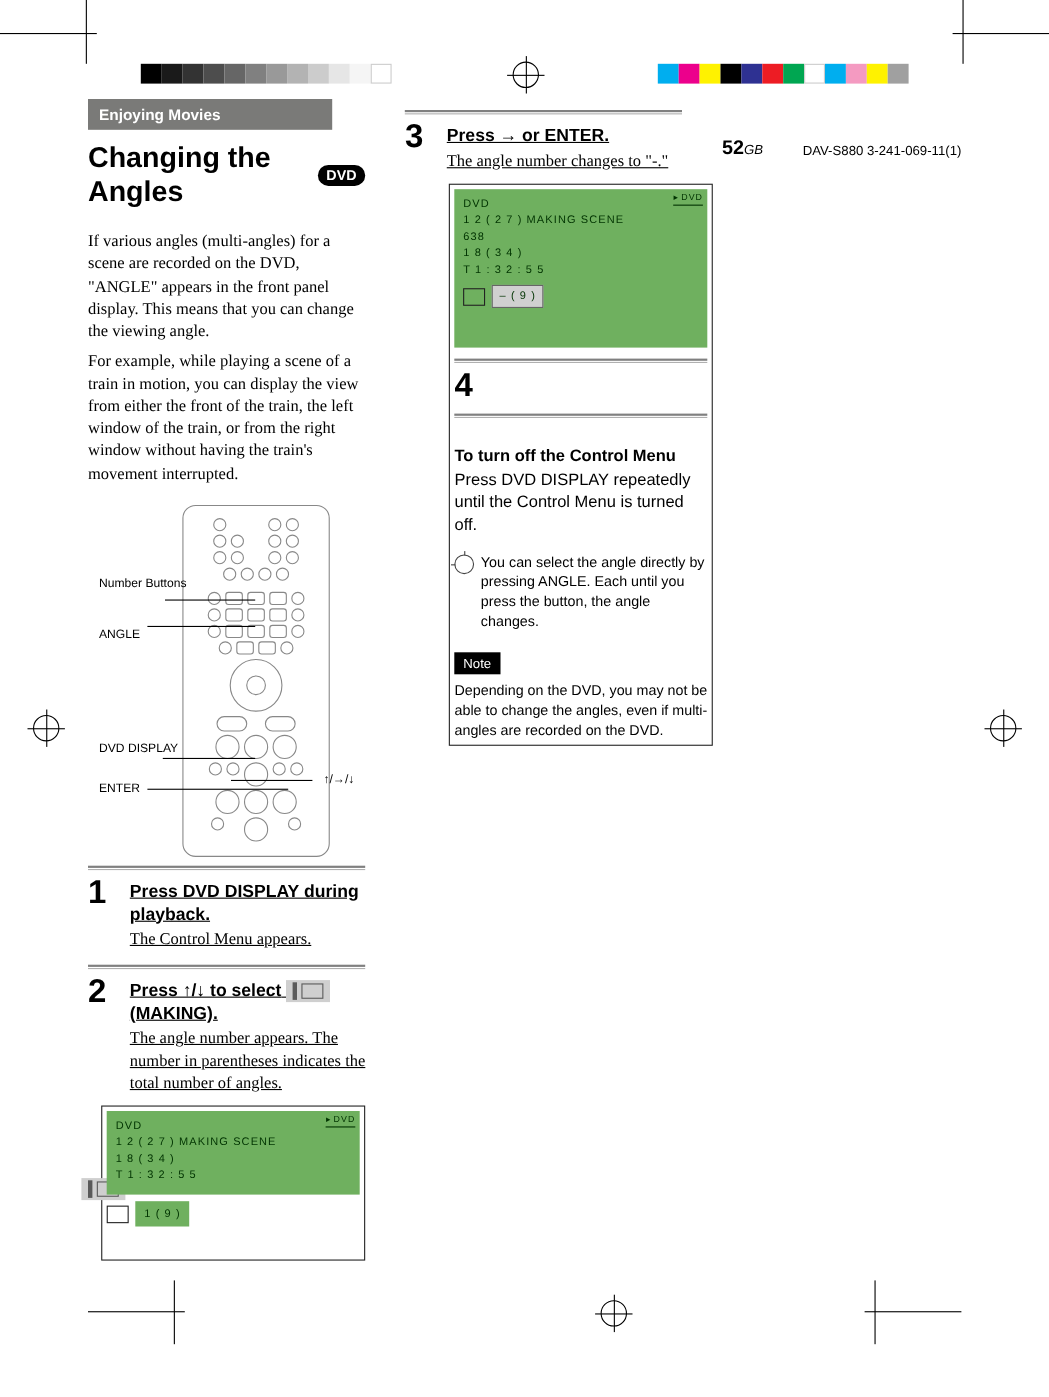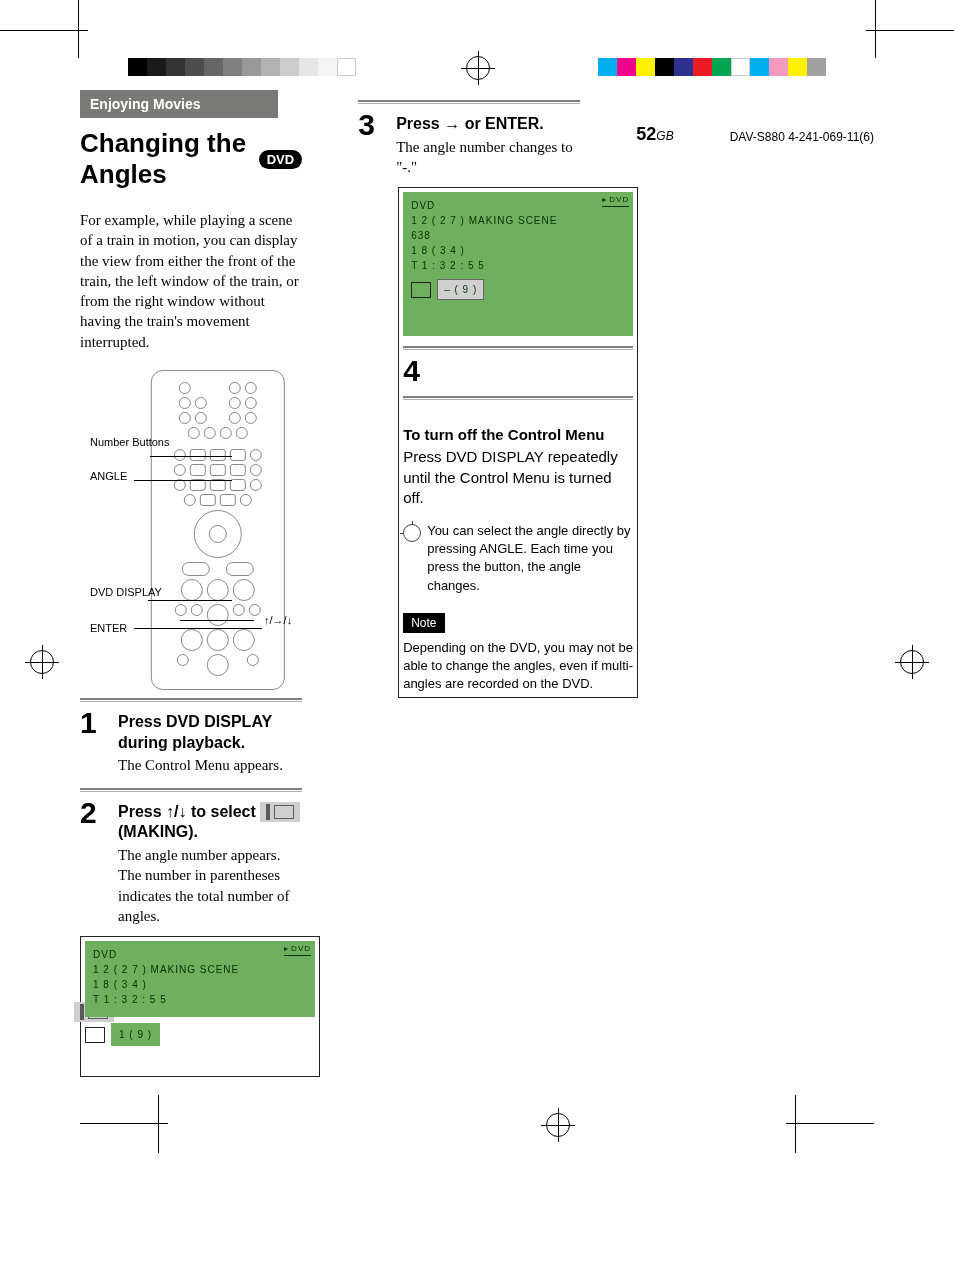--- a/index.html
+++ b/index.html
@@ -28,21 +28,21 @@
     content:""; position:absolute; background:#000;
   }
   .reg-mark::before { left:-6px; right:-6px; top:50%; height:1px; }
   .reg-mark::after  { top:-6px; bottom:-6px; left:50%; width:1px; }
 
   .page {
     padding: 0 80px 30px 80px;
   }
   .columns {
     display:flex;
-    gap: 56px;
+    gap: 36px;
   }
   .col { flex:1; min-width:0; }
 
   .section-tab {
     background:#7a7a78;
     color:#fff;
     font-family: Arial, sans-serif;
     font-weight:bold;
     font-size:14px;
     padding:6px 10px;
@@ -76,21 +76,21 @@
   }
   .step { display:flex; gap:12px; margin-bottom:8px; }
   .step-num {
     font-family: Arial, sans-serif;
     font-weight:900;
     font-size:30px;
     line-height:1;
     width:26px;
     flex-shrink:0;
   }
-  .step-body { flex:1; }
+  .step-body { flex:1;text-decoration:underline; }
   .step-head {
     font-family: Arial, sans-serif;
     font-weight:bold;
     font-size:16px;
     margin:4px 0 2px 0;
     line-height:1.3;
   }
   .step-text {
     font-size:15px;
     line-height:1.35;
@@ -288,20 +288,21 @@
   <div class="columns">
 
     <div class="col">
       <div class="section-tab">Enjoying Movies</div>
 
       <h1 class="title">
         <span>Changing the Angles</span>
         <span class="dvd-badge">DVD</span>
       </h1>
 
+      <p class="body">If various angles (multi-angles) for a scene are recorded on the DVD, "ANGLE" appears in the front panel display. This means that you can change the viewing angle.</p>
       <p class="body">For example, while playing a scene of a train in motion, you can display the view from either the front of the train, the left window of the train, or from the right window without having the train's movement interrupted.</p>
 
       <div class="remote-fig" style="position:relative; height:310px;">
         <div style="position:absolute; left:50%; transform:translateX(-30%);">
           <div class="remote">
             <div class="row">
                 <span class="dot"></span>
                 <span style="width:30px"></span>
                 <span class="dot"></span>
                 <span class="dot"></span>
@@ -382,21 +383,21 @@
                 <span style="width:10px"></span>
                 <span class="big"></span>
                 <span style="width:10px"></span>
                 <span class="dot"></span>
               </div>
           </div>
         </div>
 
         <span class="remote-label" style="left:10px; top:66px;">Number Buttons</span>
         <span class="remote-line" style="left:70px; top:86px; width:82px;"></span>
-        <span class="remote-label" style="left:10px; top:100px;">ANGLE</span>
+        <span class="remote-label" style="left:10px; top:112px;">ANGLE</span>
         <span class="remote-line" style="left:54px; top:110px; width:98px;"></span>
         <span class="remote-label" style="left:10px; top:216px;">DVD DISPLAY</span>
         <span class="remote-line" style="left:68px; top:230px; width:84px;"></span>
         <span class="remote-label" style="left:10px; top:252px;">ENTER</span>
         <span class="remote-line" style="left:54px; top:258px; width:128px;"></span>
         <span class="remote-label" style="right:10px; top:244px;">↑/→/↓</span>
         <span class="remote-line" style="right:48px; top:250px; width:74px;"></span>
       </div>
 
       <div class="step-sep"></div>
@@ -478,34 +479,34 @@
       <div class="step">
         <div class="step-num">4</div>
       </div>
       <div class="step-sep"></div>
 
       <h3 class="sub">To turn off the Control Menu</h3>
       <p class="body">Press DVD DISPLAY repeatedly until the Control Menu is turned off.</p>
 
       <div class="tip-row">
         <span class="tip-icon"></span>
-        <span>You can select the angle directly by pressing ANGLE. Each time you press the button, the angle changes.</span>
+        <span>You can select the angle directly by pressing ANGLE. Each until you press the button, the angle changes.</span>
       </div>
 
       <div class="note-tag">Note</div>
       <div class="smalltext">Depending on the DVD, you may not be able to change the angles, even if multi-angles are recorded on the DVD.</div>
 
     </div>
   </div>
 
   <div class="page-num">
     <span>52</span><span class="gb">GB</span>
   </div>
 
-  <div class="footer-id">DAV-S880 4-241-069-11(6)</div>
+  <div class="footer-id">DAV-S880 3-241-069-11(1)</div>
 </div>
 
 <div class="crop-marks-top" style="height:70px;">
   <div class="crop-line-h" style="left:0; width:88px; top:40px;"></div>
   <div class="crop-line-v" style="left:78px; height:58px; bottom:0;"></div>
   <div class="crop-line-h" style="right:0; width:88px; top:40px;"></div>
   <div class="crop-line-v" style="right:78px; height:58px; bottom:0;"></div>
   <div class="reg-mark" style="left:466px; top:30px;"></div>
 </div>
 

